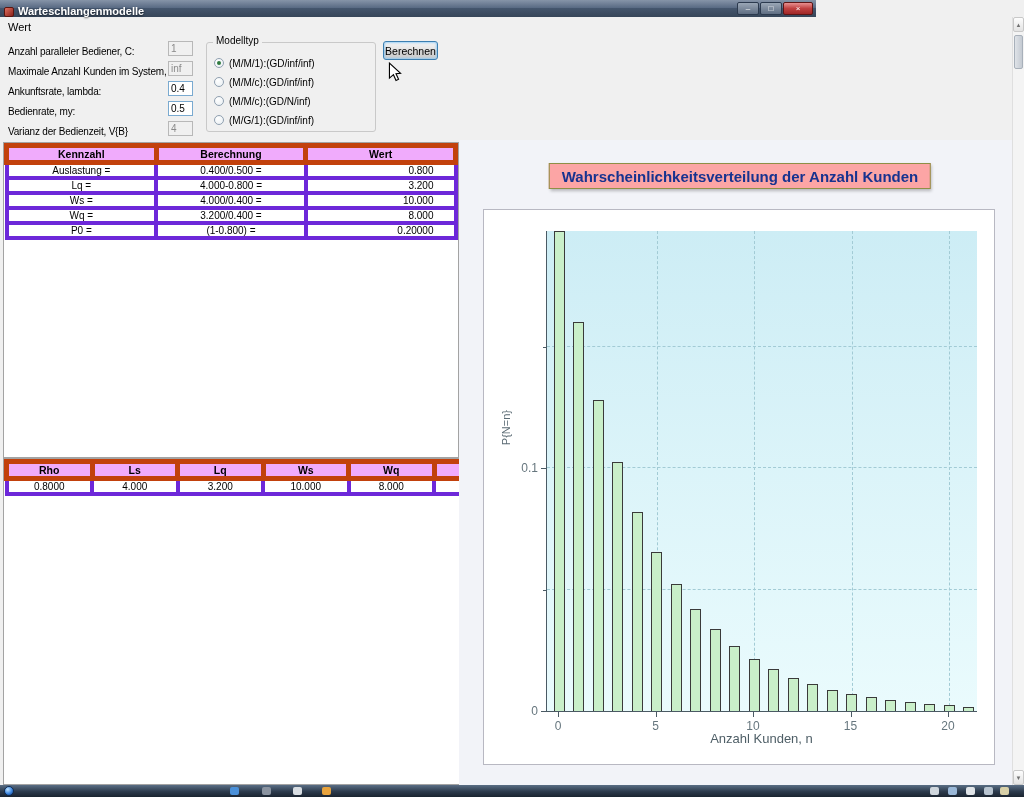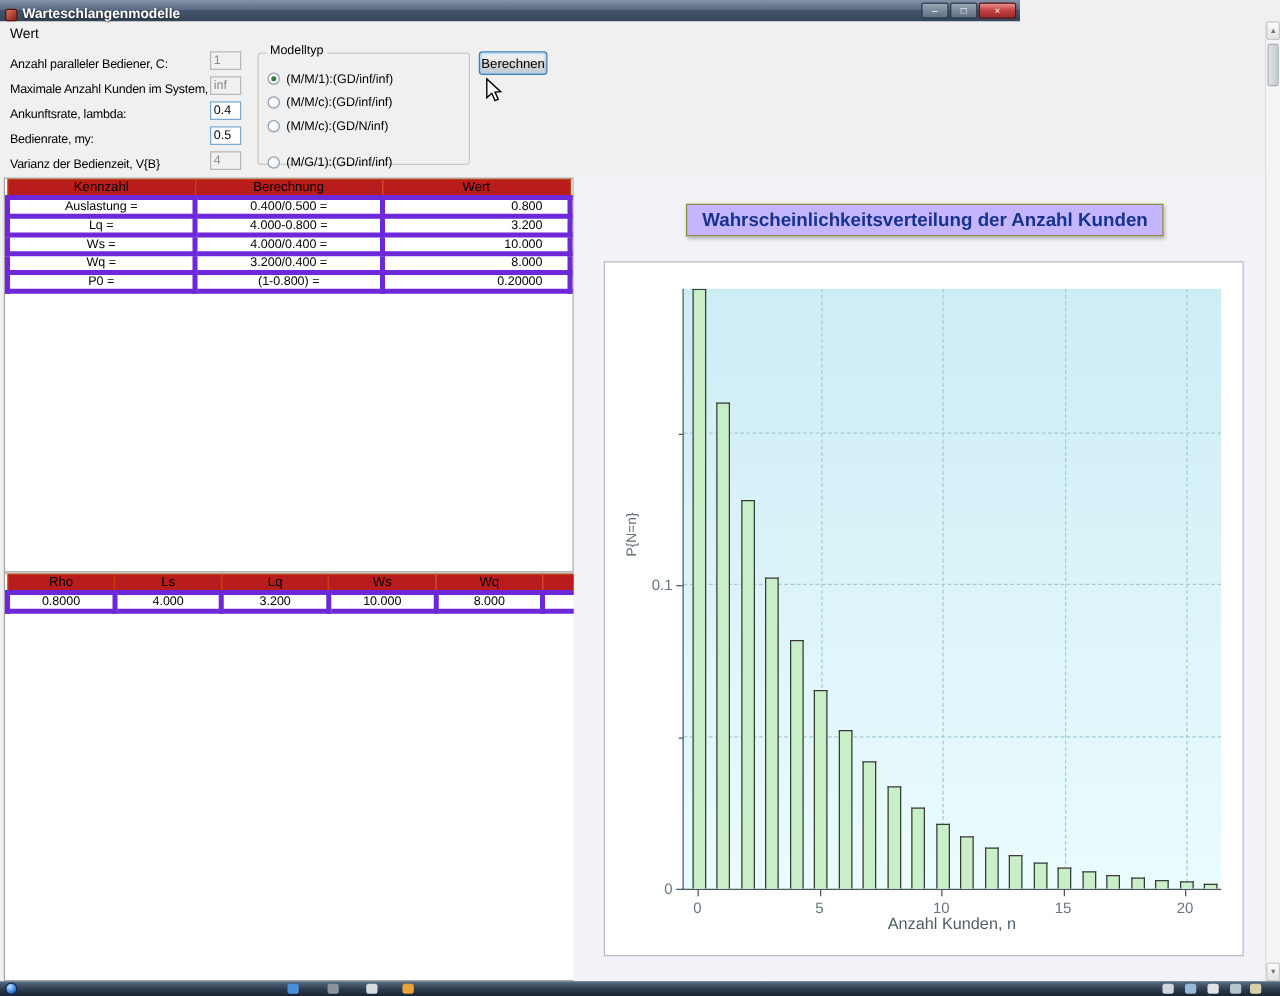--- a/index.html
+++ b/index.html
@@ -44,30 +44,30 @@
   .calc-btn{position:absolute;left:383px;top:41px;width:55px;height:19px;
     font-family:"Liberation Sans",sans-serif;font-size:10.5px;color:#000;
     background:linear-gradient(#f5f5f5,#e4e4e4 45%,#d2d2d2 46%,#cfcfcf);
     border:1px solid #3c7fb1;border-radius:3px;box-shadow:inset 0 0 2px 1px rgba(140,200,245,.8)}
 
   
   .grid{position:absolute;background:#fff;border:1px solid #a3a3a3}
   .grid1{left:3px;top:142px;width:456px;height:316px}
   .grid2{left:3px;top:458px;width:520px;height:327px}
   .grid table{width:100%;border-collapse:collapse;table-layout:fixed}
-  .grid th{height:13px;background:#b91c1c;font-size:10.5px;font-weight:normal;color:#000;
-    border:1px solid #c2410c;padding:0;text-align:center}
+  .grid th{height:13px;background:#f0abfc;font-size:10.5px;font-weight:bold;color:#000;
+    border:5px solid #c2410c;padding:0;text-align:center}
   .grid td{height:12px;font-size:10px;color:#000;border:4px solid #6d28d9;padding:0 3px;
     text-align:center;white-space:nowrap}
   .grid td.col-wert{text-align:right;padding-right:20px}
 
   
   .right-panel{position:absolute;left:459px;top:140px;width:553px;height:645px;background:#f2f3f8}
   .chart-title{position:absolute;left:740px;top:163px;transform:translateX(-50%);height:26px;
-    display:flex;align-items:center;padding:0 12px;background:#c4b5fd;border:1px solid #8f8f46;
+    display:flex;align-items:center;padding:0 12px;background:#fca5a5;border:1px solid #8f8f46;
     color:#17338f;font-size:15px;font-weight:bold;white-space:nowrap;box-shadow:1px 2px 3px rgba(0,0,0,.25)}
   .chart-panel{position:absolute;left:483px;top:209px;width:512px;height:556px;background:#fff;border:1px solid #b8b8c2}
   .plot{position:absolute;left:62px;top:21px;width:431px;height:481px;
     background:linear-gradient(180deg,#cdedf5,#eafbfd);
     border-left:1px solid #4a5a64;border-bottom:1px solid #4a5a64;overflow:hidden}
   .bar{position:absolute;bottom:0;width:11px;background:#c9efc9;border:1px solid #3a3a3a;border-bottom:none}
   .gridline-h{position:absolute;left:0;right:0;height:0;border-top:1px dashed #a2cbd5}
   .gridline-v{position:absolute;top:0;bottom:0;width:0;border-left:1px dashed #a2cbd5}
   .tick-x{position:absolute;top:502px;width:1px;height:5px;background:#4a5a64}
   .tick-x-label{position:absolute;top:509px;width:24px;text-align:center;font-size:12px;color:#66767e}
@@ -129,21 +129,21 @@
         <span class="radio-label">(M/M/1):(GD/inf/inf)</span>
       </div>
       <div class="radio-row" style="top: 32px;">
         <span class="radio"></span>
         <span class="radio-label">(M/M/c):(GD/inf/inf)</span>
       </div>
       <div class="radio-row" style="top: 51px;">
         <span class="radio"></span>
         <span class="radio-label">(M/M/c):(GD/N/inf)</span>
       </div>
-      <div class="radio-row" style="top: 80px; text-align: center;">
+      <div class="radio-row" style="top: 70px; text-align: center;">
         <span class="radio"></span>
         <span class="radio-label">(M/G/1):(GD/inf/inf)</span>
       </div>
     </div>
 </div>
 
 <button class="calc-btn">Berechnen</button>
 
 <div class="grid grid1">
   <table>

